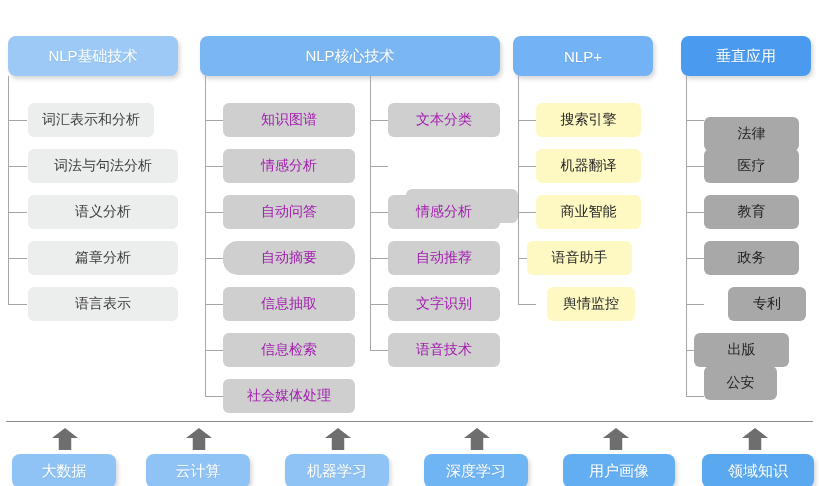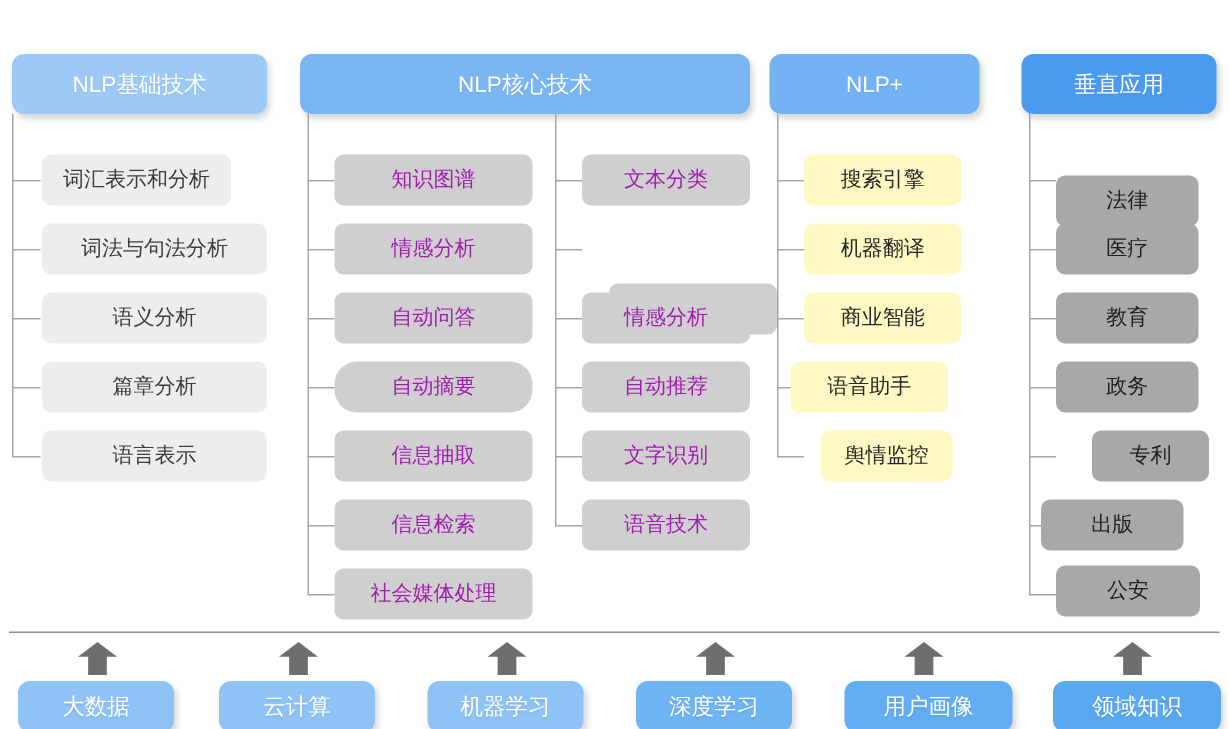--- a/index.html
+++ b/index.html
@@ -186,21 +186,21 @@
     <div class="hline" style="left:5px;top:222px;width:18px;"></div>
     <div class="item darker" style="left:23px;top:205px;width:95px;">政务</div>
 
     <div class="hline" style="left:5px;top:268px;width:18px;"></div>
     <div class="item darker" style="left:23px;top:251px;width:78px;margin-left:24px;">专利</div>
 
     <div class="hline" style="left:5px;top:314px;width:18px;"></div>
     <div class="item darker" style="left:13px;top:297px;width:95px;">出版</div>
 
     <div class="hline" style="left:5px;top:360px;width:18px;"></div>
-    <div class="item darker" style="left:23px;top:341px;width:96px;">公安</div>
+    <div class="item darker" style="left:23px;top:330px;width:73px;">公安</div>
   </div>
 
   <div class="divider"></div>
 
   <div class="foot-cell" style="left:12px;">
     <div class="arrow" style="left:40px;"></div>
     <div class="foot-box" style="width:104px;background:#8fc3f5;">大数据</div>
   </div>
 
   <div class="foot-cell" style="left:146px;">

